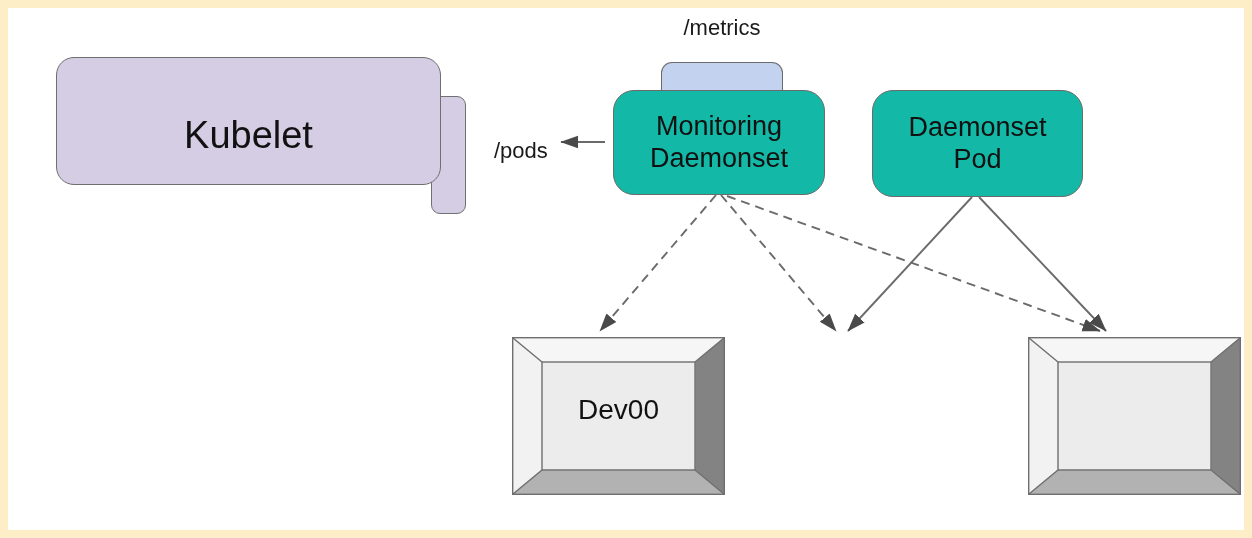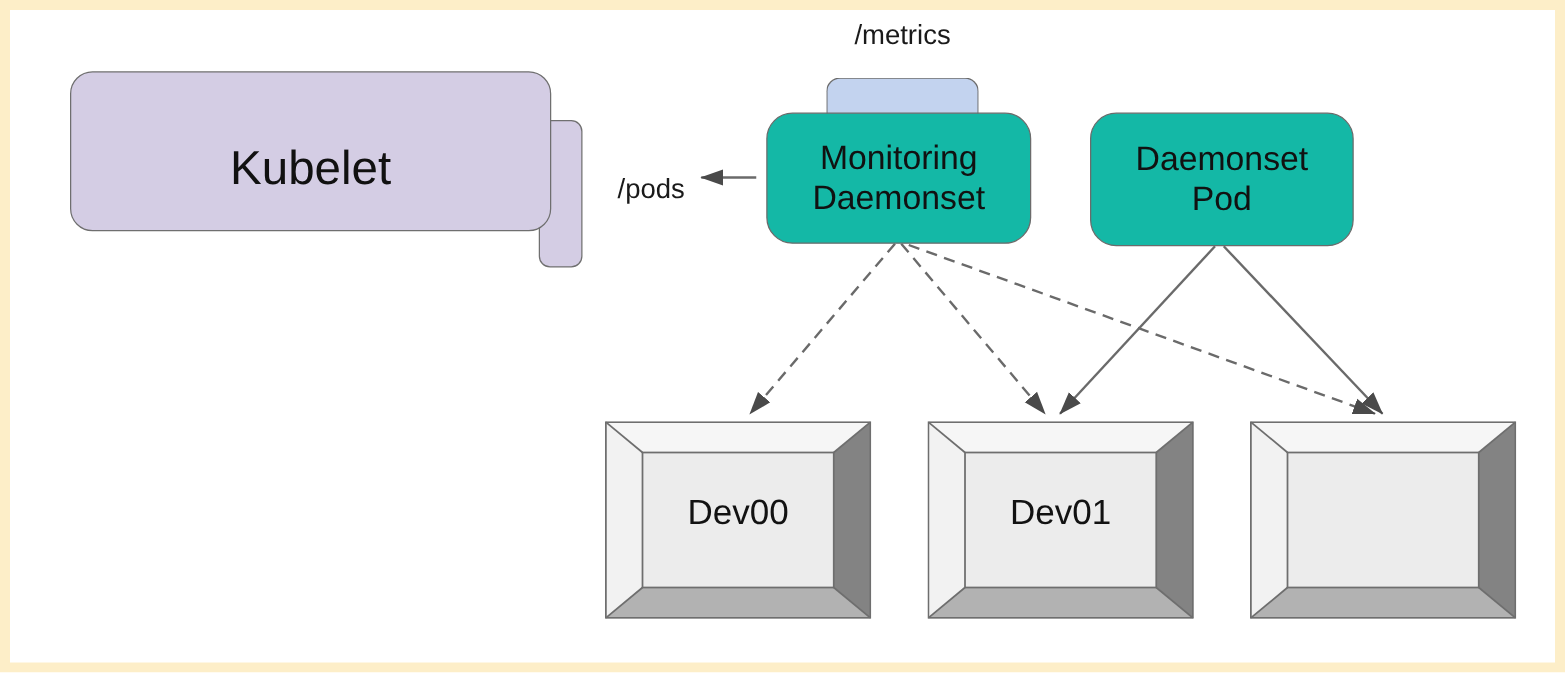--- a/index.html
+++ b/index.html
@@ -148,20 +148,21 @@
     width: 108px;
     text-align: center;
   }
 
   
   .device {
     position: absolute;
     top: 329px;
     width: 213px;
     height: 158px;
+    margin-left: 28px;
   }
   
   .face {
     position: absolute;
     inset: 0;
   }
   .face-top {
     background: #f6f6f6;
     clip-path: polygon(0 0, 100% 0, 86% 16%, 14% 16%);
   }
@@ -268,36 +269,20 @@
         <rect x="0.7" y="0.7" width="211.6" height="156.6" fill="none" stroke="#6e6e6e" stroke-width="1.4"></rect>
         <rect x="30" y="25" width="153" height="108" fill="none" stroke="#6e6e6e" stroke-width="1.4"></rect>
         <line x1="0.7" y1="0.7" x2="30" y2="25" stroke="#6e6e6e" stroke-width="1.4"></line>
         <line x1="212.3" y1="0.7" x2="183" y2="25" stroke="#6e6e6e" stroke-width="1.4"></line>
         <line x1="0.7" y1="157.3" x2="30" y2="133" stroke="#6e6e6e" stroke-width="1.4"></line>
         <line x1="212.3" y1="157.3" x2="183" y2="133" stroke="#6e6e6e" stroke-width="1.4"></line>
       </svg>
       <div class="node-label">Dev00</div>
     </div>
 
-    <div class="device dev01">
-      <div class="face face-center"></div>
-      <div class="face face-top"></div>
-      <div class="face face-left"></div>
-      <div class="face face-right"></div>
-      <div class="face face-bottom"></div>
-      <svg class="bevel-lines" viewBox="0 0 213 158" preserveAspectRatio="none" xmlns="http://www.w3.org/2000/svg">
-        <rect x="0.7" y="0.7" width="211.6" height="156.6" fill="none" stroke="#6e6e6e" stroke-width="1.4"></rect>
-        <rect x="30" y="25" width="153" height="108" fill="none" stroke="#6e6e6e" stroke-width="1.4"></rect>
-        <line x1="0.7" y1="0.7" x2="30" y2="25" stroke="#6e6e6e" stroke-width="1.4"></line>
-        <line x1="212.3" y1="0.7" x2="183" y2="25" stroke="#6e6e6e" stroke-width="1.4"></line>
-        <line x1="0.7" y1="157.3" x2="30" y2="133" stroke="#6e6e6e" stroke-width="1.4"></line>
-        <line x1="212.3" y1="157.3" x2="183" y2="133" stroke="#6e6e6e" stroke-width="1.4"></line>
-      </svg>
-      <div class="node-label">Dev01</div>
-    </div>
 
     <div class="device dev02">
       <div class="face face-center"></div>
       <div class="face face-top"></div>
       <div class="face face-left"></div>
       <div class="face face-right"></div>
       <div class="face face-bottom"></div>
       <svg class="bevel-lines" viewBox="0 0 213 158" preserveAspectRatio="none" xmlns="http://www.w3.org/2000/svg">
         <rect x="0.7" y="0.7" width="211.6" height="156.6" fill="none" stroke="#6e6e6e" stroke-width="1.4"></rect>
         <rect x="30" y="25" width="153" height="108" fill="none" stroke="#6e6e6e" stroke-width="1.4"></rect>

